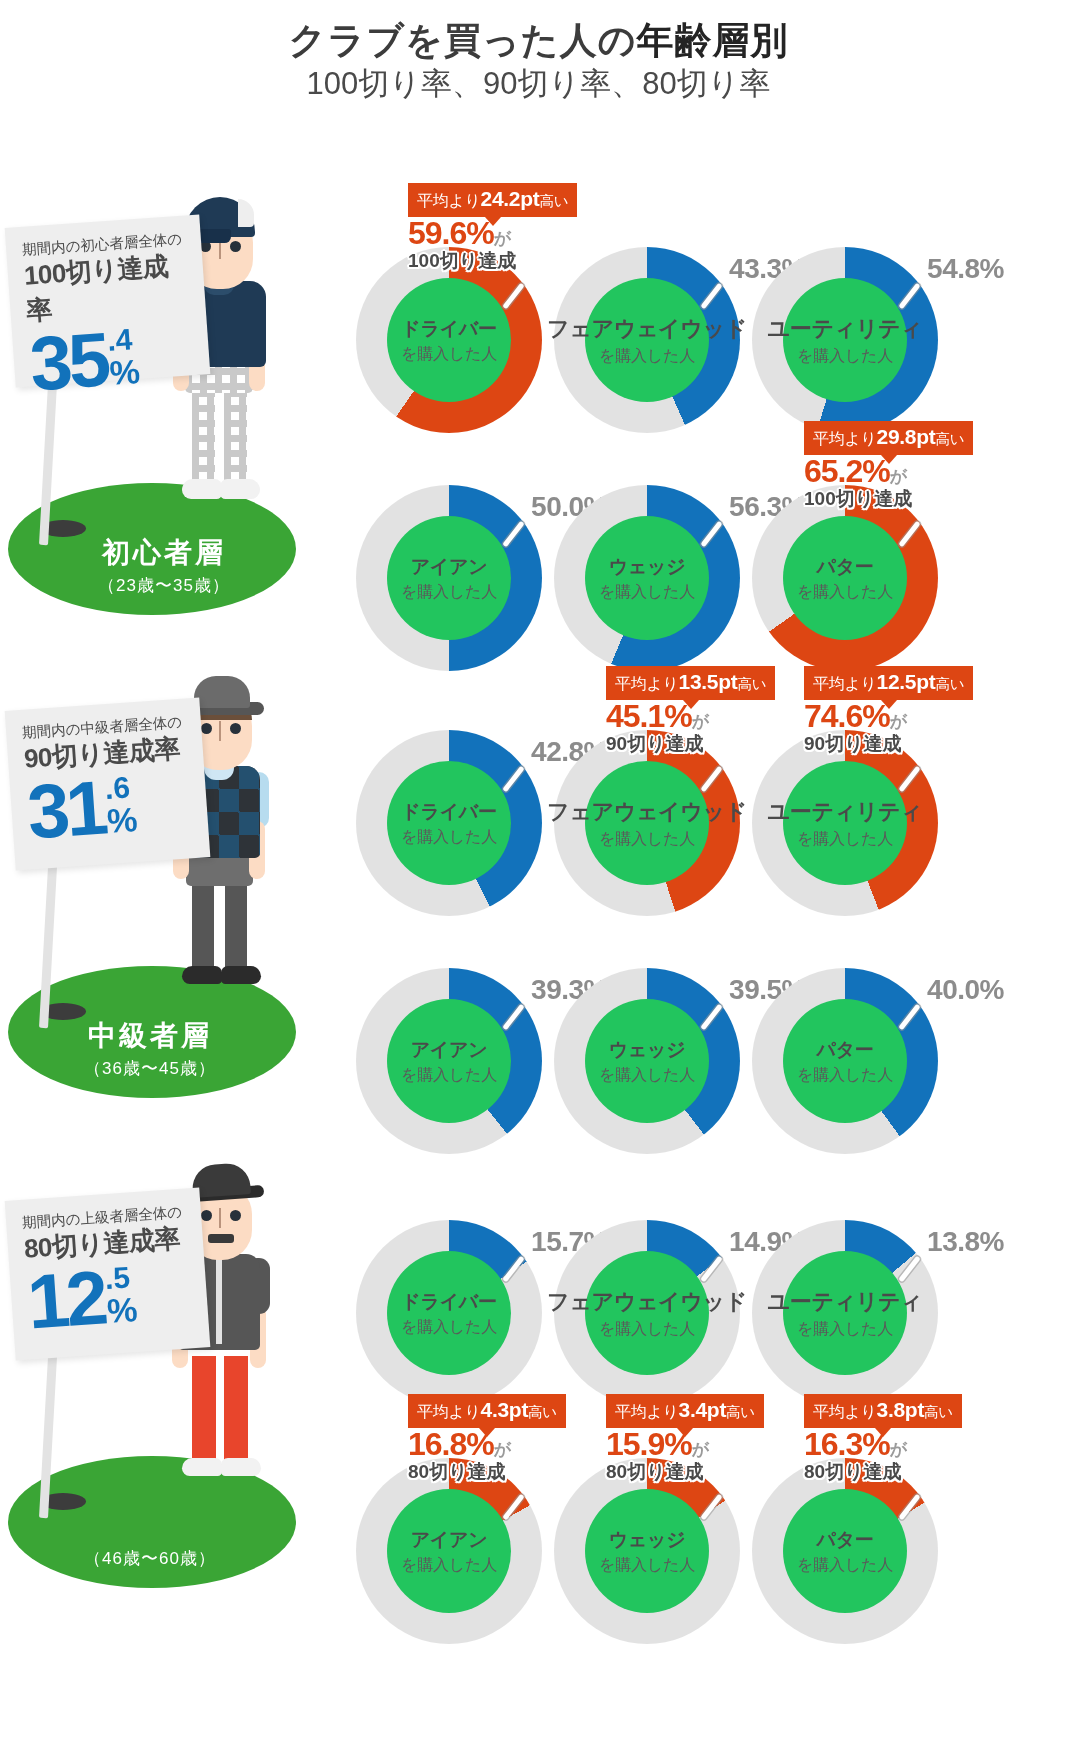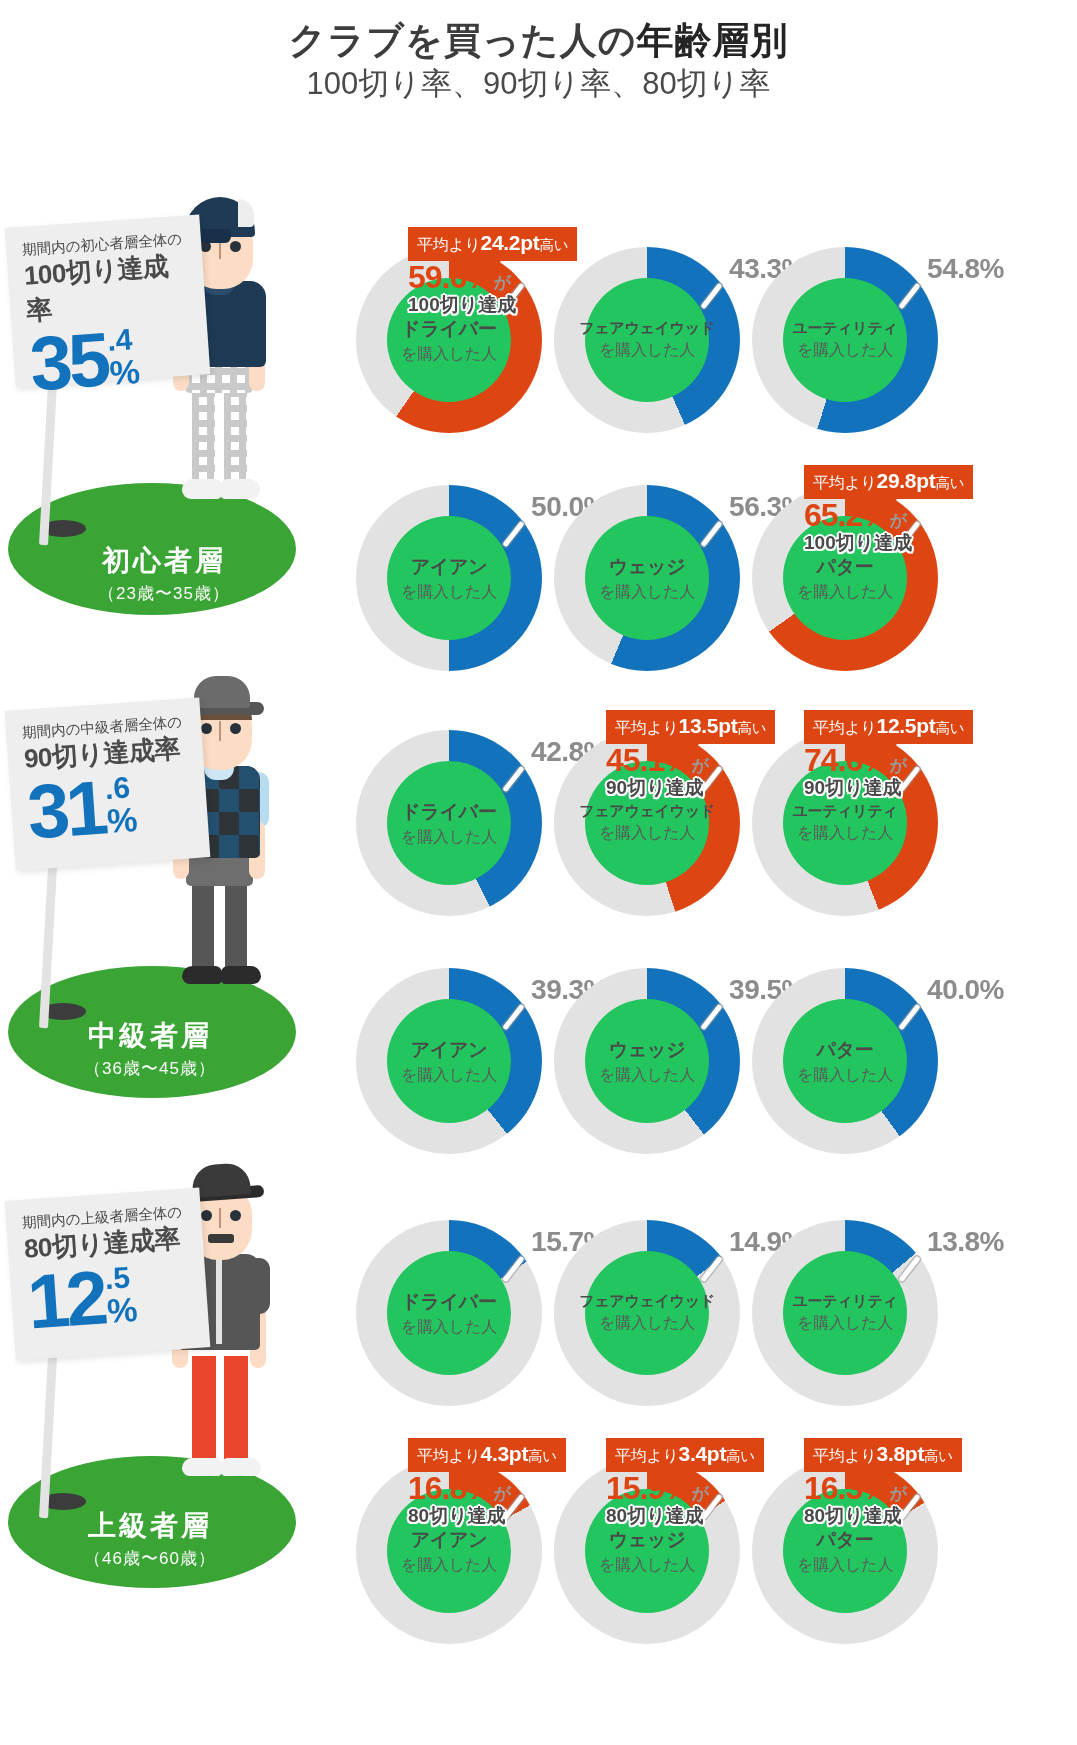--- a/index.html
+++ b/index.html
@@ -82,21 +82,21 @@
   .donut-cell { position: absolute; width: 186px; }
 
   .donut { position: relative; width: 186px; height: 186px; }
   .donut .ring { position: absolute; inset: 0; border-radius: 50%; }
   .donut .hole2 {
     position: absolute; left: 31px; top: 31px; width: 124px; height: 124px;
     background: #22c55e; border-radius: 50%;
     display: flex; flex-direction: column; align-items: center; justify-content: center;
   }
   .donut .lbl1 { font-size: 19px; font-weight: bold; color: #4a4a4a; white-space: nowrap; letter-spacing: -0.3px; }
-  .donut .lbl1.small { font-size: 15px; }
+  .donut .lbl1.small { font-size: 22px; }
   .donut .lbl2 { font-size: 16px; color: #5a5a5a; margin-top: 2px; letter-spacing: -0.2px; }
 
   
   .tick {
     position: absolute; width: 5px; height: 30px;
     background: #ffffff; border-radius: 3px;
     transform: rotate(38deg);
     right: 26px; top: 34px;
     box-shadow: 0 0 0 1.5px rgba(150,150,150,0.55);
   }
@@ -107,21 +107,20 @@
     font-size: 28px; font-weight: bold; color: #8c8c8c;
     letter-spacing: -0.5px; white-space: nowrap;
   }
 
   
   .callout { position: absolute; white-space: nowrap; }
   .callout .badge {
     display: inline-block; background: #dd4613; color: #ffffff;
     font-size: 16px; padding: 4px 9px 5px 9px; position: relative;
     letter-spacing: -0.3px;
-    margin-top: 44px;
   }
   .callout .badge b { font-size: 21px; font-weight: bold; }
   .callout .badge .tiny { font-size: 14.5px; }
   .callout .badge::after {
     content: ""; position: absolute; left: 50%; bottom: -9px;
     margin-left: -8px; border-left: 8px solid transparent;
     border-right: 8px solid transparent; border-top: 9px solid #dd4613;
   }
   .callout .big-pct {
     font-size: 32px; font-weight: bold; color: #dd4613;
@@ -185,21 +184,21 @@
         <div class="flag-goal">100切り達成率</div>
         <div class="flag-num">
           <span class="big">35</span>
           <span class="frac">
             <span class="dec">.4</span>
             <span class="pct">%</span>
           </span>
         </div>
       </div>
     </div>
-    <div class="green-label" style="bottom:10px;padding-left:28px;">
+    <div class="green-label" style="bottom:18px;padding-left:28px;">
       <div class="gl-main">初心者層</div>
       <div class="gl-sub">（23歳〜35歳）</div>
     </div>
   </div>
       <div class="charts" style="height:450px;">
         <div class="donut-cell" style="left:18px; top:62px;">
     <div class="donut">
       <div class="ring" style="background: conic-gradient(#dd4613 0deg 214.56deg, #e2e2e2 214.56deg 360deg);"></div>
       <div class="hole2">
         <div class="lbl1">ドライバー</div>
@@ -458,21 +457,20 @@
         <div class="flag-num">
           <span class="big">12</span>
           <span class="frac">
             <span class="dec">.5</span>
             <span class="pct">%</span>
           </span>
         </div>
       </div>
     </div>
     <div class="green-label" style="bottom:18px;">
-      <div class="gl-main">上級者層</div>
       <div class="gl-sub">（46歳〜60歳）</div>
     </div>
   </div>
       <div class="charts" style="height:450px;">
         <div class="donut-cell" style="left:18px; top:62px;">
     <div class="donut">
       <div class="ring" style="background: conic-gradient(#1272bb 0deg 56.52deg, #e2e2e2 56.52deg 360deg);"></div>
       <div class="hole2">
         <div class="lbl1">ドライバー</div>
         <div class="lbl2">を購入した人</div>

